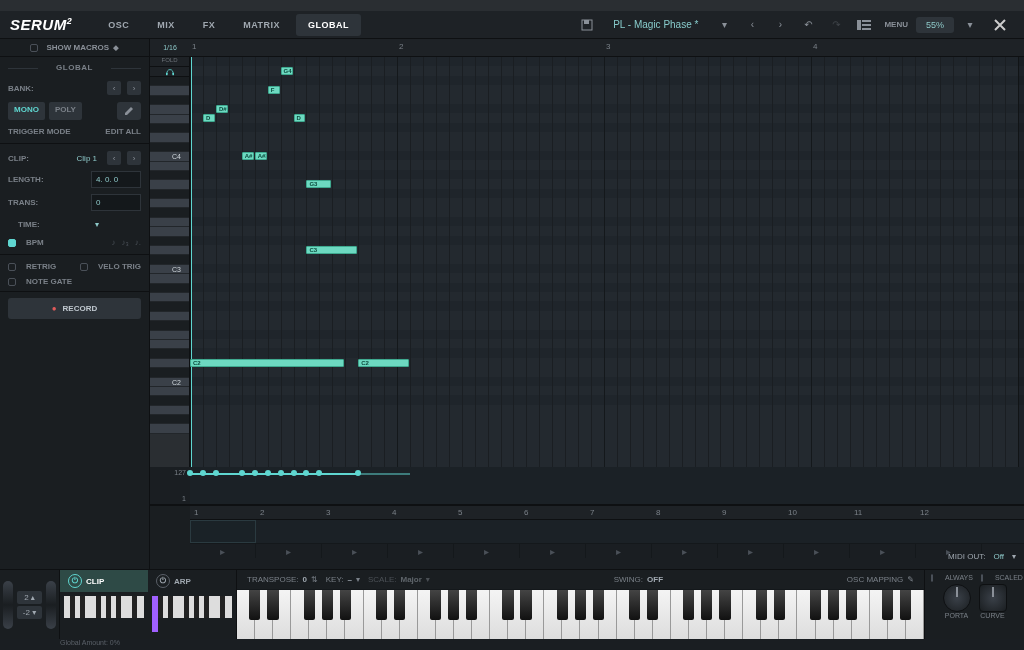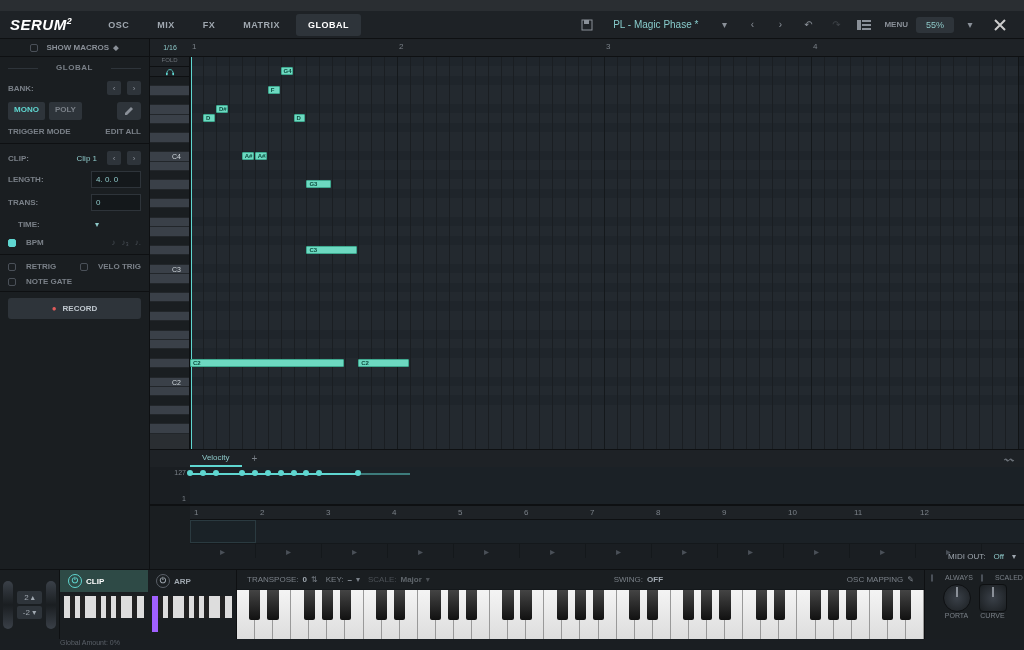--- a/index.html
+++ b/index.html
@@ -414,26 +414,20 @@
           <div class="note" style="top: 57.4px; left: 103.5px; width: 11.9375px;">D</div>
           <div class="note" style="top: 95px; left: 51.75px; width: 11.9375px;">A#</div>
           <div class="note" style="top: 95px; left: 64.6875px; width: 11.9375px;">A#3</div>
           <div class="note" style="top: 123.2px; left: 116.438px; width: 24.875px;">G3</div>
           <div class="note" style="top: 189px; left: 116.438px; width: 50.75px;">C3</div>
           <div class="note" style="top: 301.8px; left: 0px; width: 154.25px;">C2</div>
           <div class="note" style="top: 301.8px; left: 168.188px; width: 50.75px;">C2</div>
         </div>
     </div>
 
-    <div class="vel-head">
-      <div class="l"></div>
-      <span class="vel-tab">Velocity</span>
-      <span class="vel-add">+</span>
-      <span class="vel-curve">〰</span>
-    </div>
     <div class="vel-body">
       <div class="l">
           <span>127</span>
           <span>1</span>
         </div>
       <div class="vel-area" id="velarea">
           <div class="vel-dot" style="left: -3px;"></div>
           <div class="vel-dot" style="left: 9.9375px;"></div>
           <div class="vel-line" style="left: 0px; width: 12.9375px;"></div>
           <div class="vel-dot" style="left: 22.875px;"></div>

